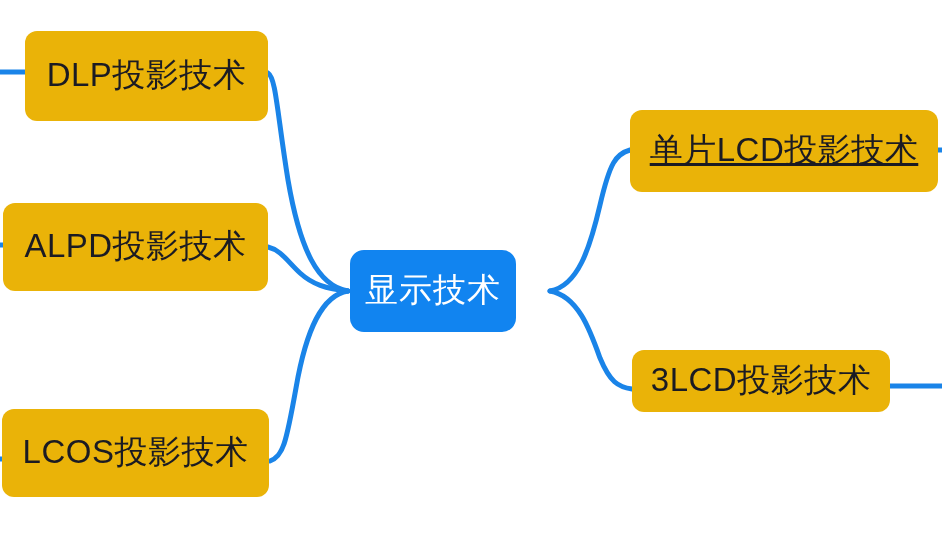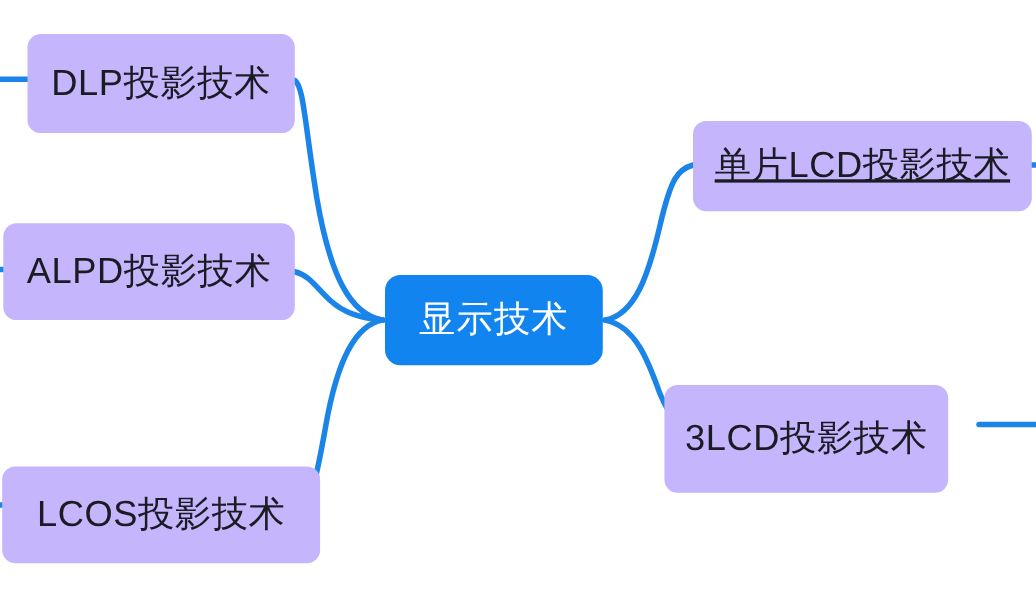--- a/index.html
+++ b/index.html
@@ -30,47 +30,47 @@
     position: absolute;
     box-sizing: border-box;
     display: flex;
     align-items: center;
     justify-content: center;
     border-radius: 12px;
     white-space: nowrap;
     z-index: 2;
   }
   .node-branch {
-    background: #c4b5fd;
+    background: #eab308;
     color: #1b1b23;
     font-size: 33px;
     letter-spacing: 0.5px;
   }
   .node-root {
     background: #1184f0;
     color: #ffffff;
     font-size: 33px;
     border-radius: 14px;
     letter-spacing: 1px;
   }
   .node-label {
     display: block;
     line-height: 1;
     padding-bottom: 3px;
   }
 
   
   #node-dlp   { left: 25px;  top: 31px;  width: 243px; height: 90px; }
   #node-alpd  { left: 3px;   top: 203px; width: 265px; height: 88px; text-align: right; }
-  #node-lcos  { left: 2px;   top: 424px; width: 289px; height: 88px; }
+  #node-lcos  { left: 2px;   top: 409px; width: 267px; height: 88px; }
   
   #node-lcd1  { left: 630px; top: 110px; width: 308px; height: 82px; text-decoration: underline; }
-  #node-lcd3  { left: 604px; top: 350px; width: 258px; height: 98px; }
+  #node-lcd3  { left: 632px; top: 350px; width: 258px; height: 62px; }
   
-  #node-root  { left: 350px; top: 250px; width: 198px; height: 82px; }
+  #node-root  { left: 350px; top: 250px; width: 166px; height: 82px; }
 </style>
 </head>
 <body>
 
 <div id="canvas">
 
   <svg id="edges" viewBox="0 0 942 551" width="942" height="551" xmlns="http://www.w3.org/2000/svg">
     <g fill="none" stroke="#1a84e8" stroke-width="5" stroke-linecap="round">
 
       <path d="M 348 291 C 318 286 300 250 288 180 C 277 112 276 78 268 73"></path>

